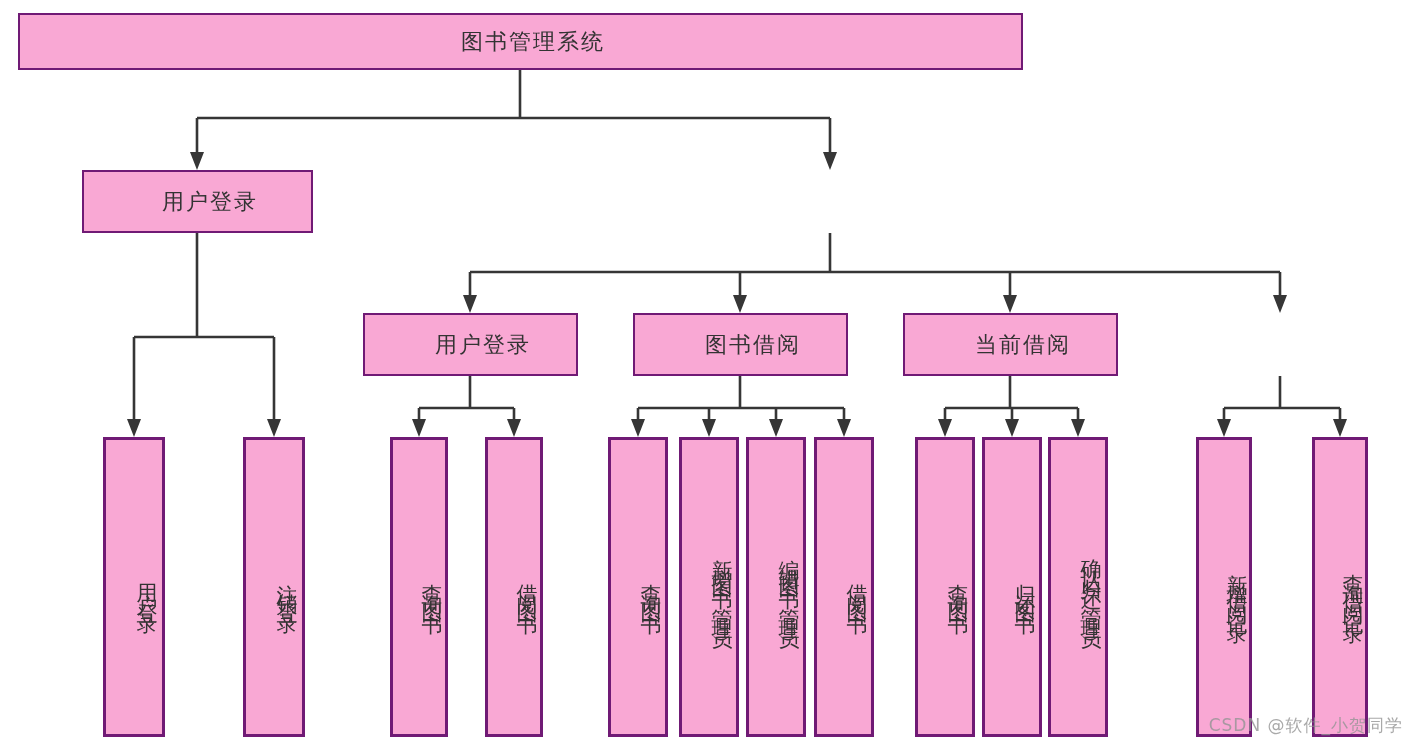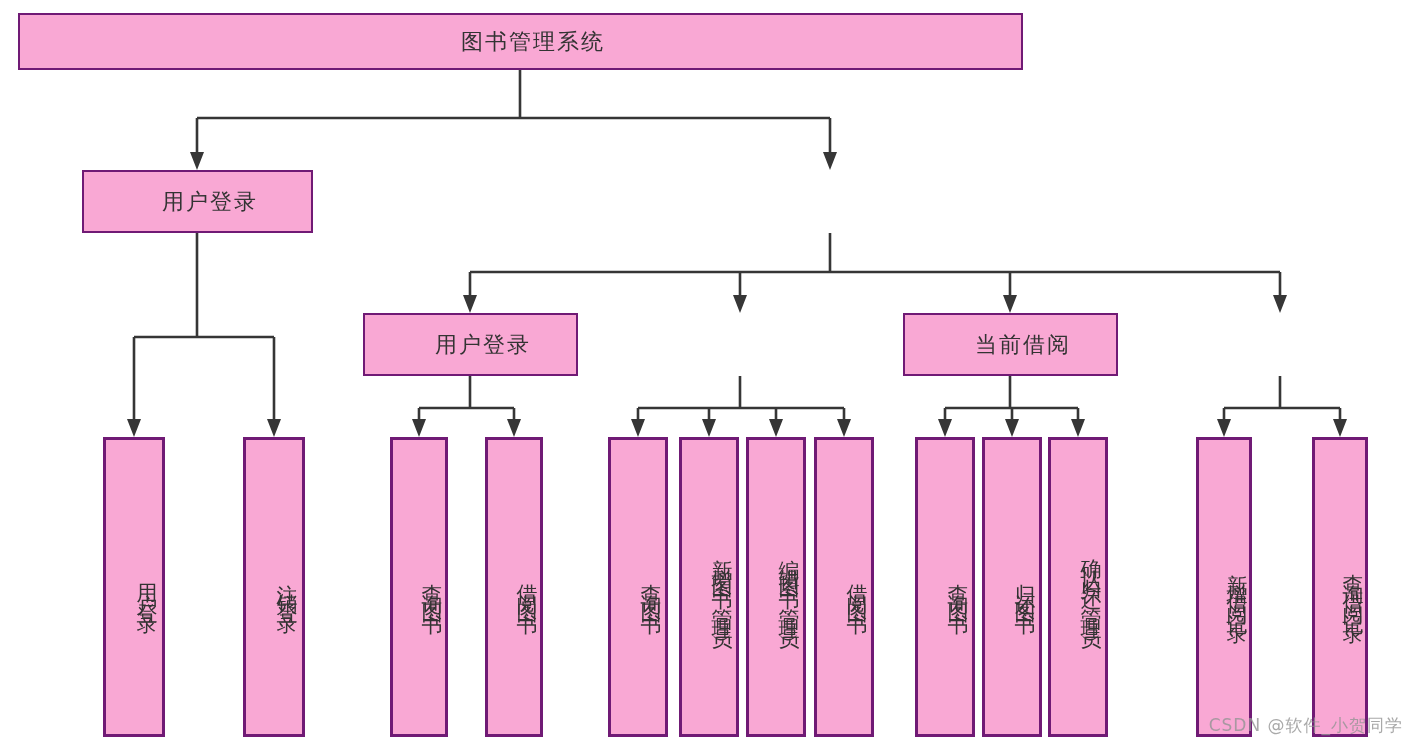--- a/index.html
+++ b/index.html
@@ -93,20 +93,21 @@
              M938 419 L952 419 L945 437 Z M1005 419 L1019 419 L1012 437 Z
              M1071 419 L1085 419 L1078 437 Z
              M1217 419 L1231 419 L1224 437 Z M1333 419 L1347 419 L1340 437 Z"></path>
   </svg>
 
   <div class="node hnode root-node">图书管理系统</div>
 
   <div class="node hnode" style="left:82px; top:170px; width:231px; height:63px;">用户登录</div>
 
   <div class="node hnode" style="left:363px; top:313px; width:215px; height:63px;">用户登录</div>
+  <div class="node hnode" style="left:633px; top:313px; width:215px; height:63px;">图书借阅</div>
   <div class="node hnode" style="left:903px; top:313px; width:215px; height:63px;">当前借阅</div>
 
   <div class="node leaf" style="left:103px; width:62px;">
     <span class="vtext">用户登录</span>
   </div>
   <div class="node leaf" style="left:243px; width:62px;">
     <span class="vtext">注销登录</span>
   </div>
 
   <div class="node leaf" style="left:390px; width:58px;">

